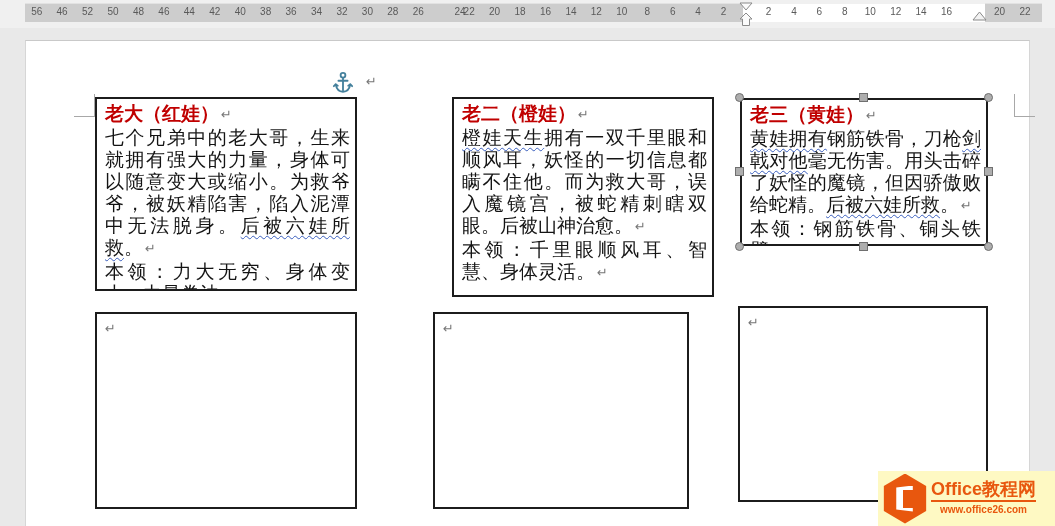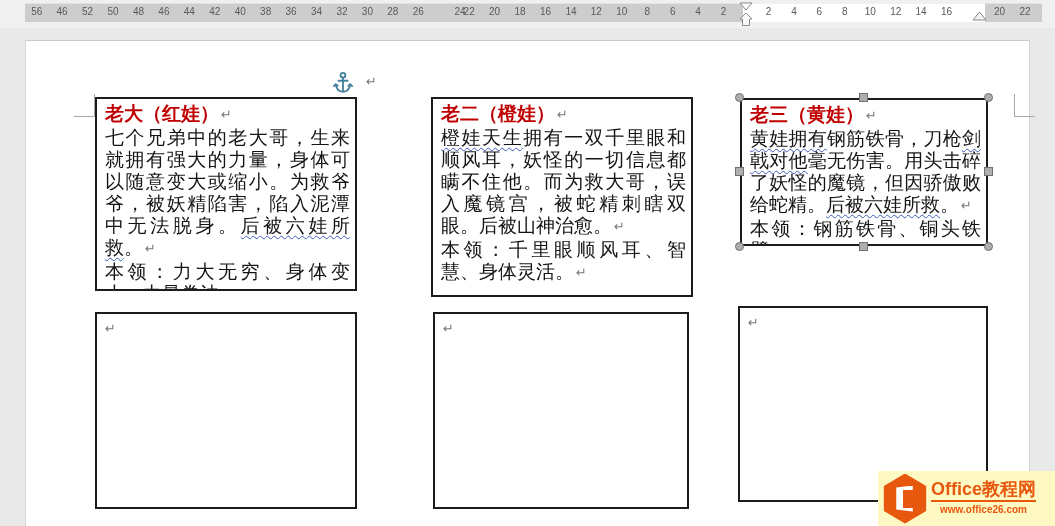--- a/index.html
+++ b/index.html
@@ -120,21 +120,21 @@
 <div class="tb-outer" style="left:95px;top:97px;width:262px;height:194px;">
   <div class="tb-inner">
       <div class="tb-text">
         <div class="para title-line"><span class="tb-title">老大（红娃）</span><span class="pilcrow">↵</span></div>
         <div class="para"><span>七个兄弟中的老大哥，生来就拥有强大的力量，身体可以随意变大或缩小。为救爷爷，被妖精陷害，陷入泥潭中无法脱身。</span><span class="wavy">后被六娃所救</span><span>。</span><span class="pilcrow">↵</span></div>
         <div class="para"><span>本领：力大无穷、身体变大、力量拳法。</span><span class="pilcrow">↵</span></div>
       </div>
     </div>
 </div>
 
-<div class="tb-outer" style="left:431px;top:97px;width:262px;height:200px;">
+<div class="tb-outer" style="left:452px;top:97px;width:262px;height:200px;">
   <div class="tb-inner">
       <div class="tb-text">
         <div class="para title-line"><span class="tb-title">老二（橙娃）</span><span class="pilcrow">↵</span></div>
         <div class="para"><span class="wavy">橙娃天生</span><span>拥有一双千里眼和顺风耳，妖怪的一切信息都瞒不住他。而为救大哥，误入魔镜宫，被蛇精刺瞎双眼。后被山神治愈。</span><span class="pilcrow">↵</span></div>
         <div class="para"><span>本领：千里眼顺风耳、智慧、身体灵活。</span><span class="pilcrow">↵</span></div>
       </div>
     </div>
 </div>
 
 <div class="tb-outer" style="left:740px;top:98px;width:248px;height:148px;">

